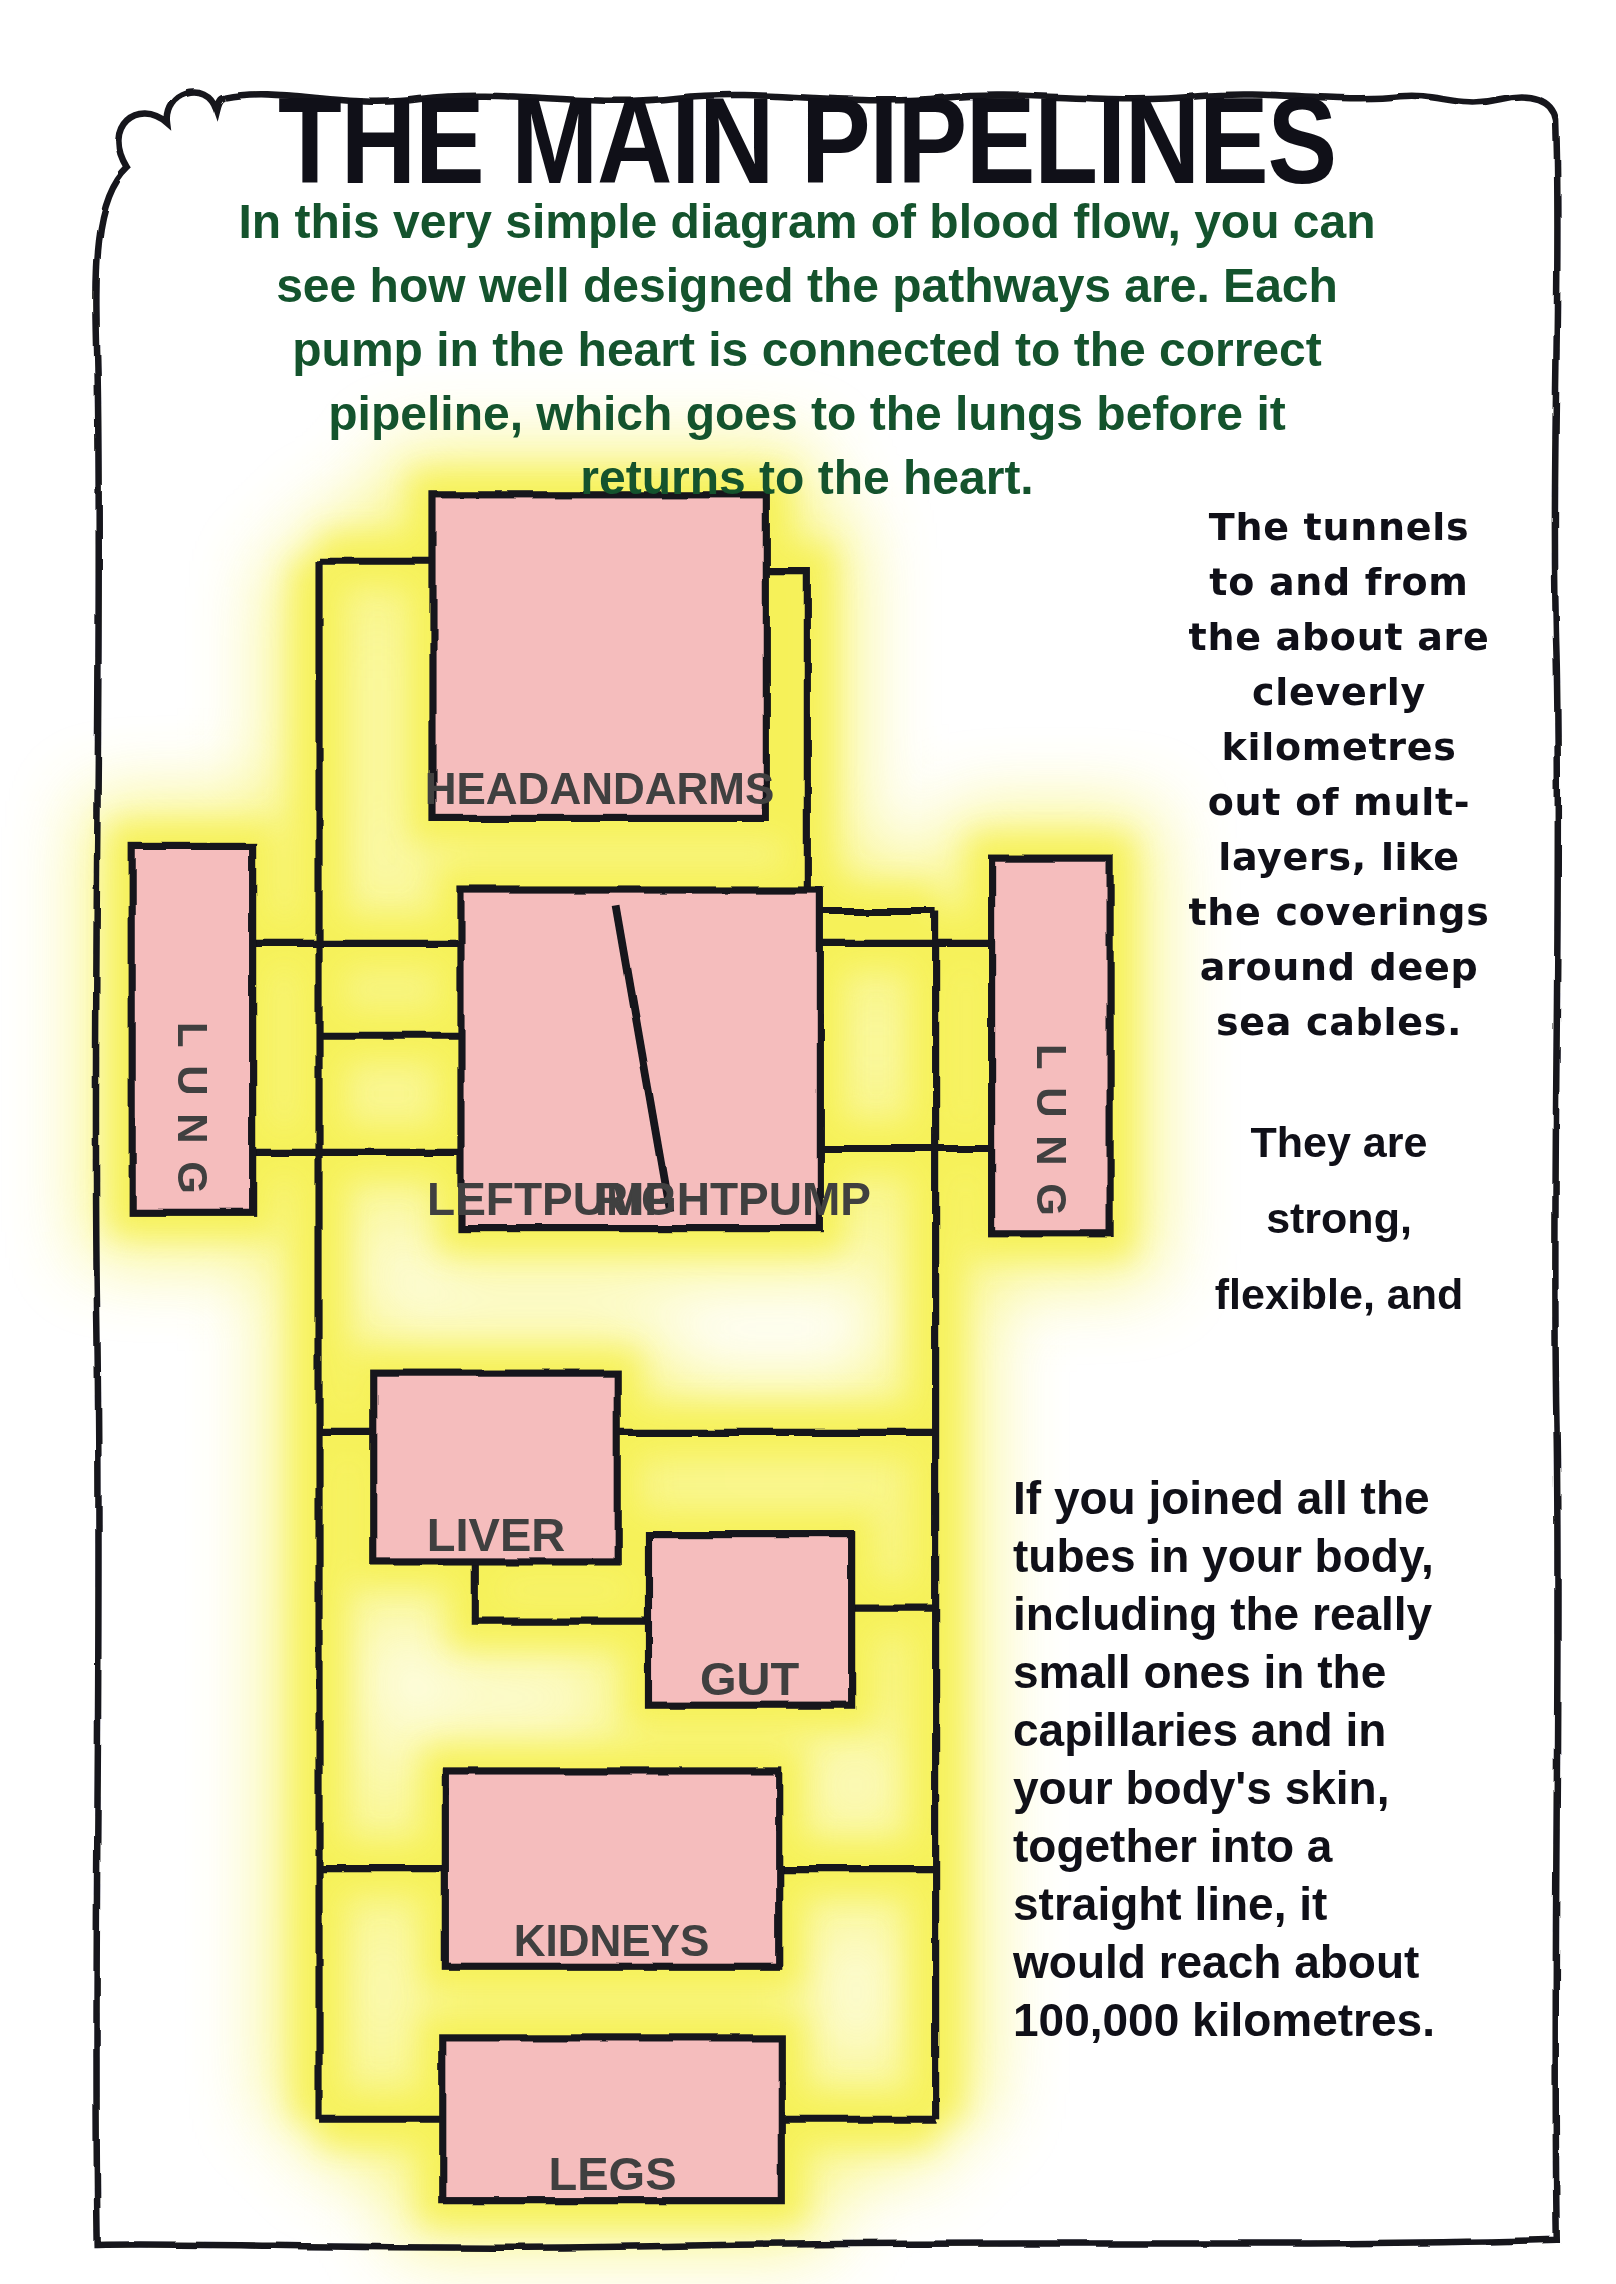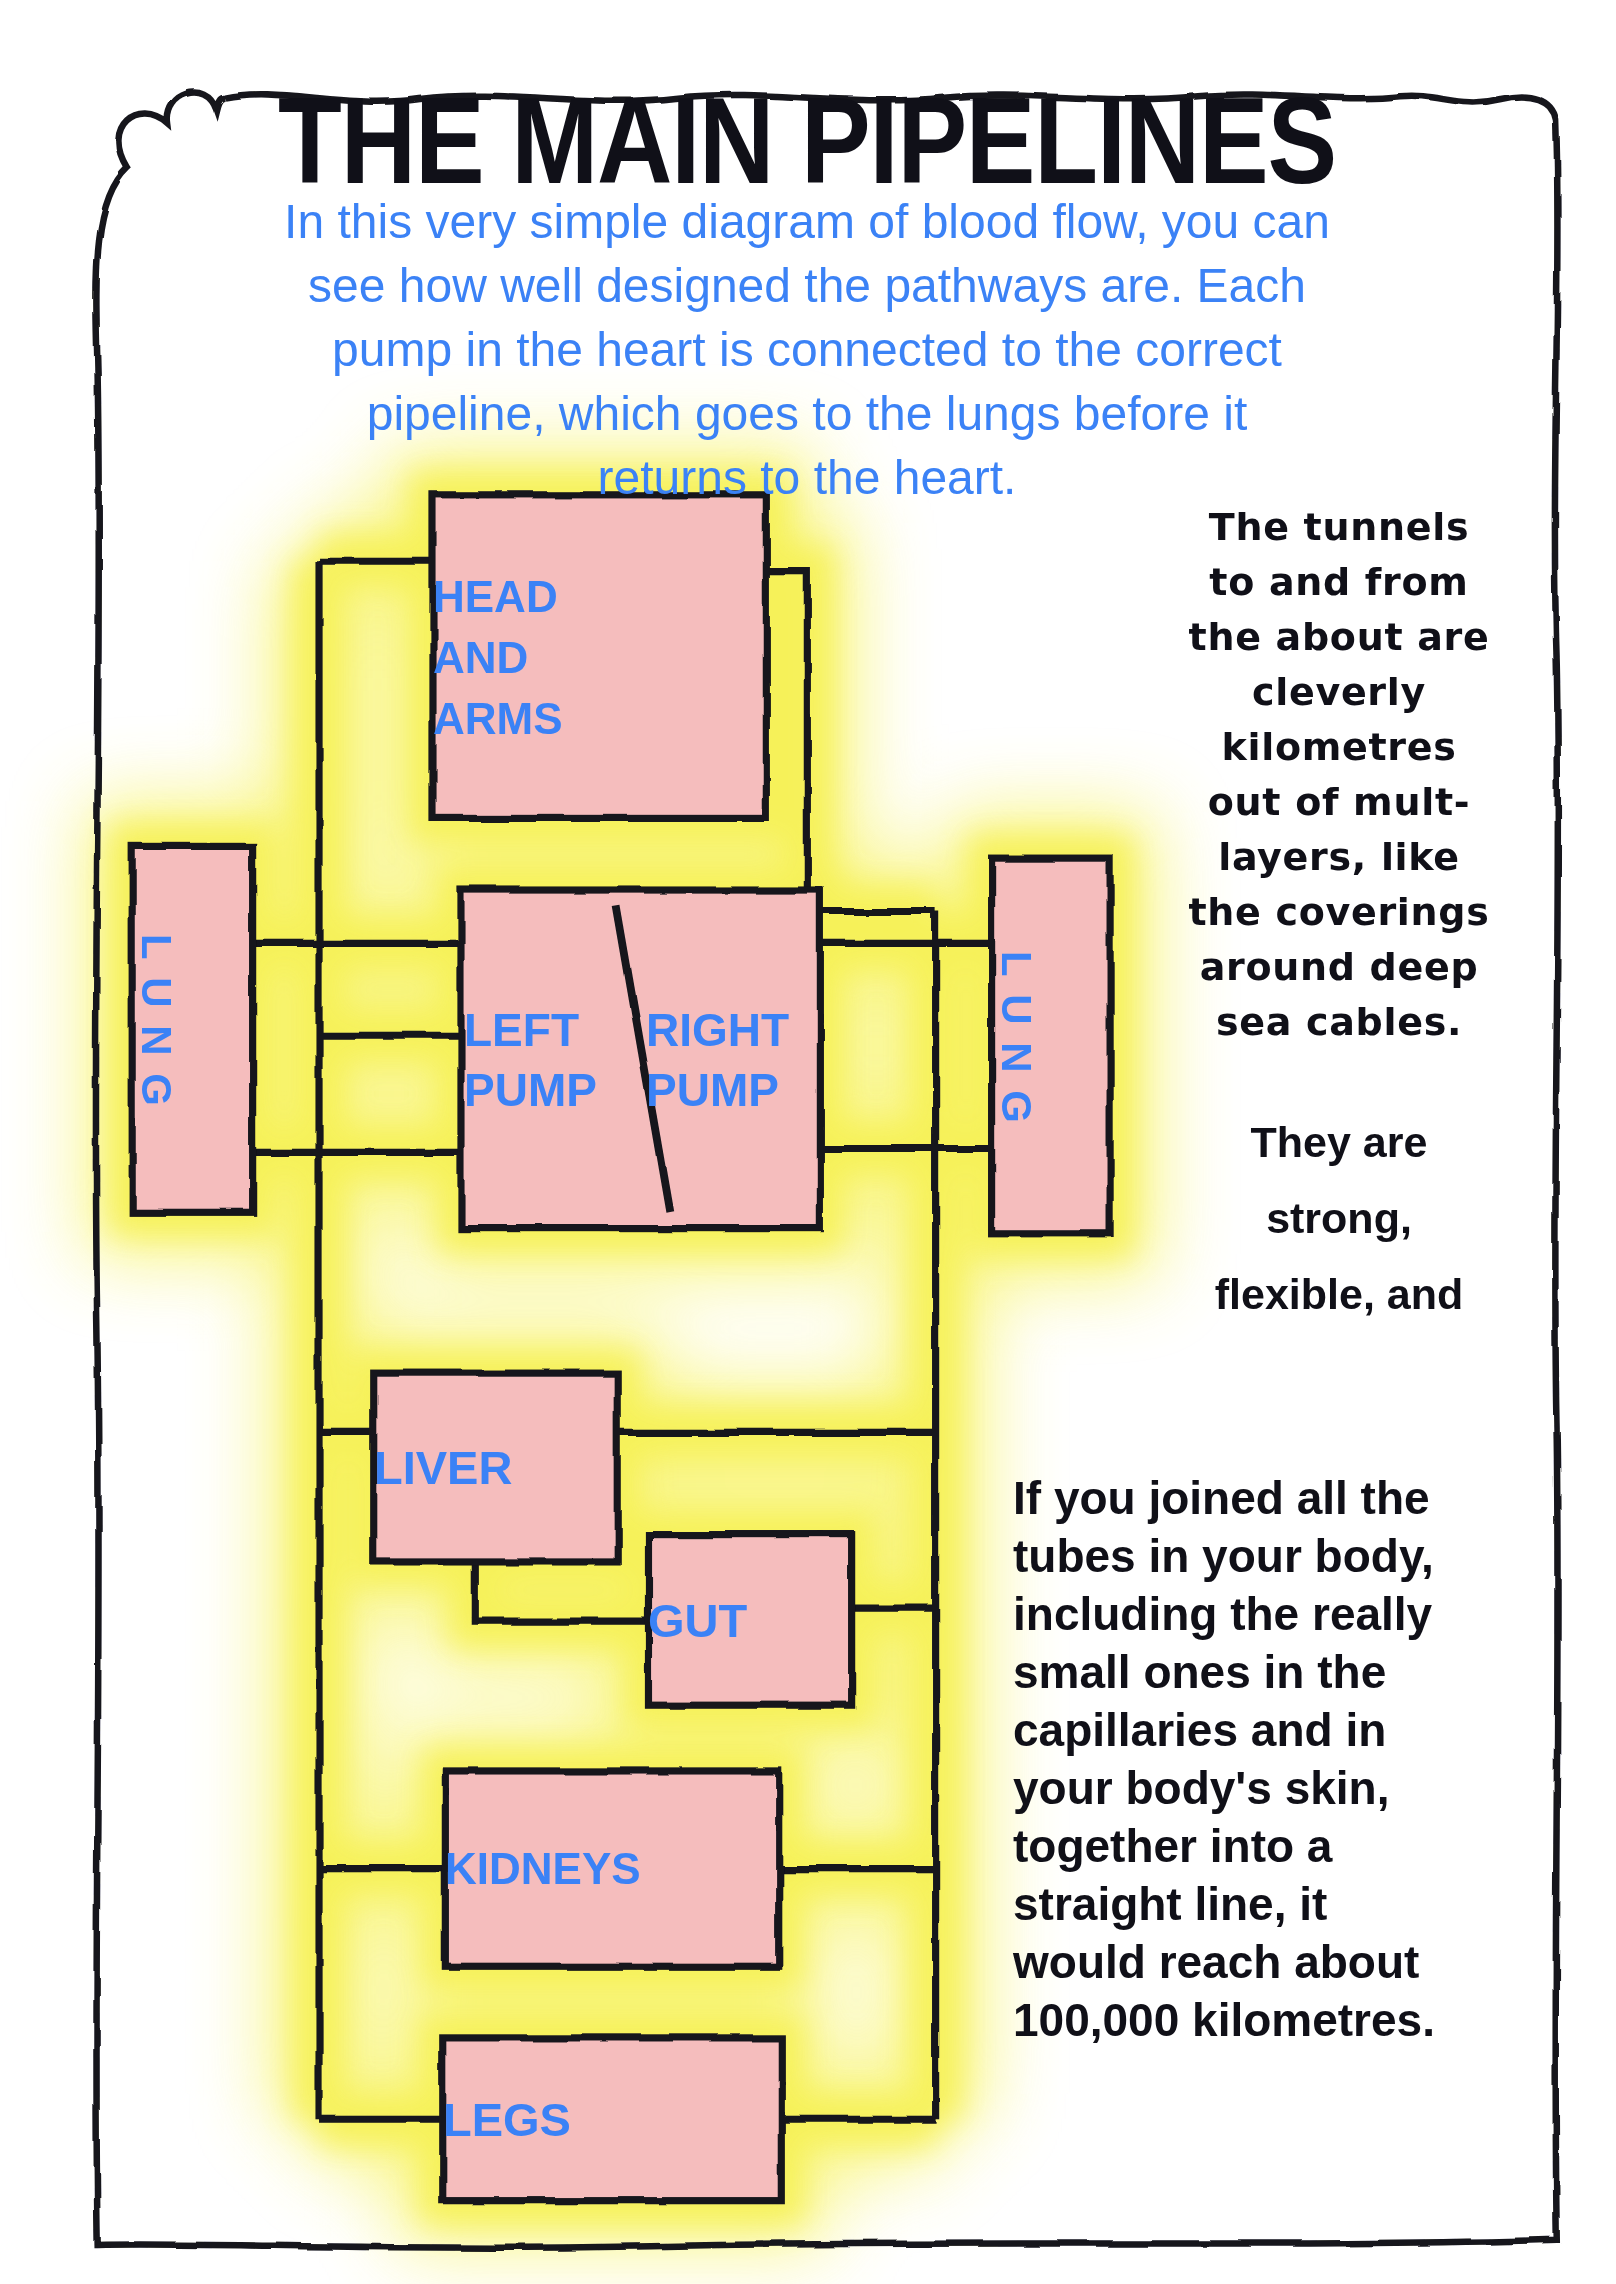--- a/index.html
+++ b/index.html
@@ -21,22 +21,22 @@
     text-align: center;
     font-size: 116px; font-weight: 700; line-height: 1;
     letter-spacing: -1.3px;
     transform: scaleX(0.90) scaleY(1.05);
     color: #101018;
     white-space: nowrap;
   }
   .intro {
     position: absolute; left: 91px; top: 190px; width: 1432px;
     text-align: center;
-    font-size: 48px; font-weight: 400; line-height: 64px;
-    color: #3b82f6;
+    font-size: 48px; font-weight: 700; line-height: 64px;
+    color: #14532d;
   }
   
   .note { position: absolute; font-weight: 700; color: #101018; }
   .note-tunnels {
     left: 1152px; top: 500px; width: 374px;
     text-align: center;
     font-family: "DejaVu Sans", sans-serif;
     font-size: 38px; line-height: 55px; letter-spacing: 0.7px;
   }
   .note-strong {
@@ -45,23 +45,23 @@
     font-size: 43px; line-height: 76px;
   }
   .note-tubes {
     left: 1013px; top: 1469px; width: 527px;
     text-align: left;
     font-size: 46px; line-height: 58px;
   }
   
   .boxlab {
     position: absolute;
-    display: flex; flex-direction: column;
-    align-items: flex-start; justify-content: center;
-    font-weight: 700; color: #3b82f6; text-align: center;
+    display: flex; flex-direction: row;
+    align-items: flex-end; justify-content: center;
+    font-weight: 700; color: #404040; text-align: center;
   }
   .lab-head    { left: 433px;  top: 495px;  width: 333px; height: 324px; font-size: 44px; line-height: 61px; }
   .lab-lpump   { left: 464px;  top: 890px; width: 174px; height: 339px; font-size: 46px; line-height: 60px; }
   .lab-rpump   { left: 646px;  top: 890px; width: 174px; height: 339px; font-size: 46px; line-height: 60px; }
   .lab-liver   { left: 374px;  top: 1373px; width: 244px; height: 189px; font-size: 47px; }
   .lab-gut     { left: 648px;  top: 1535px; width: 203px; height: 171px; font-size: 47px; }
   .lab-kidneys { left: 445px;  top: 1771px; width: 333px; height: 195px; font-size: 44px; }
   .lab-legs    { left: 443px;  top: 2038px; width: 339px; height: 163px; font-size: 47px; }
   .lab-lung-l  { left: 132px;  top: 846px; width: 120px; height: 366px; }
   .lab-lung-r  { left: 992px; top: 858px; width: 118px; height: 376px; }

